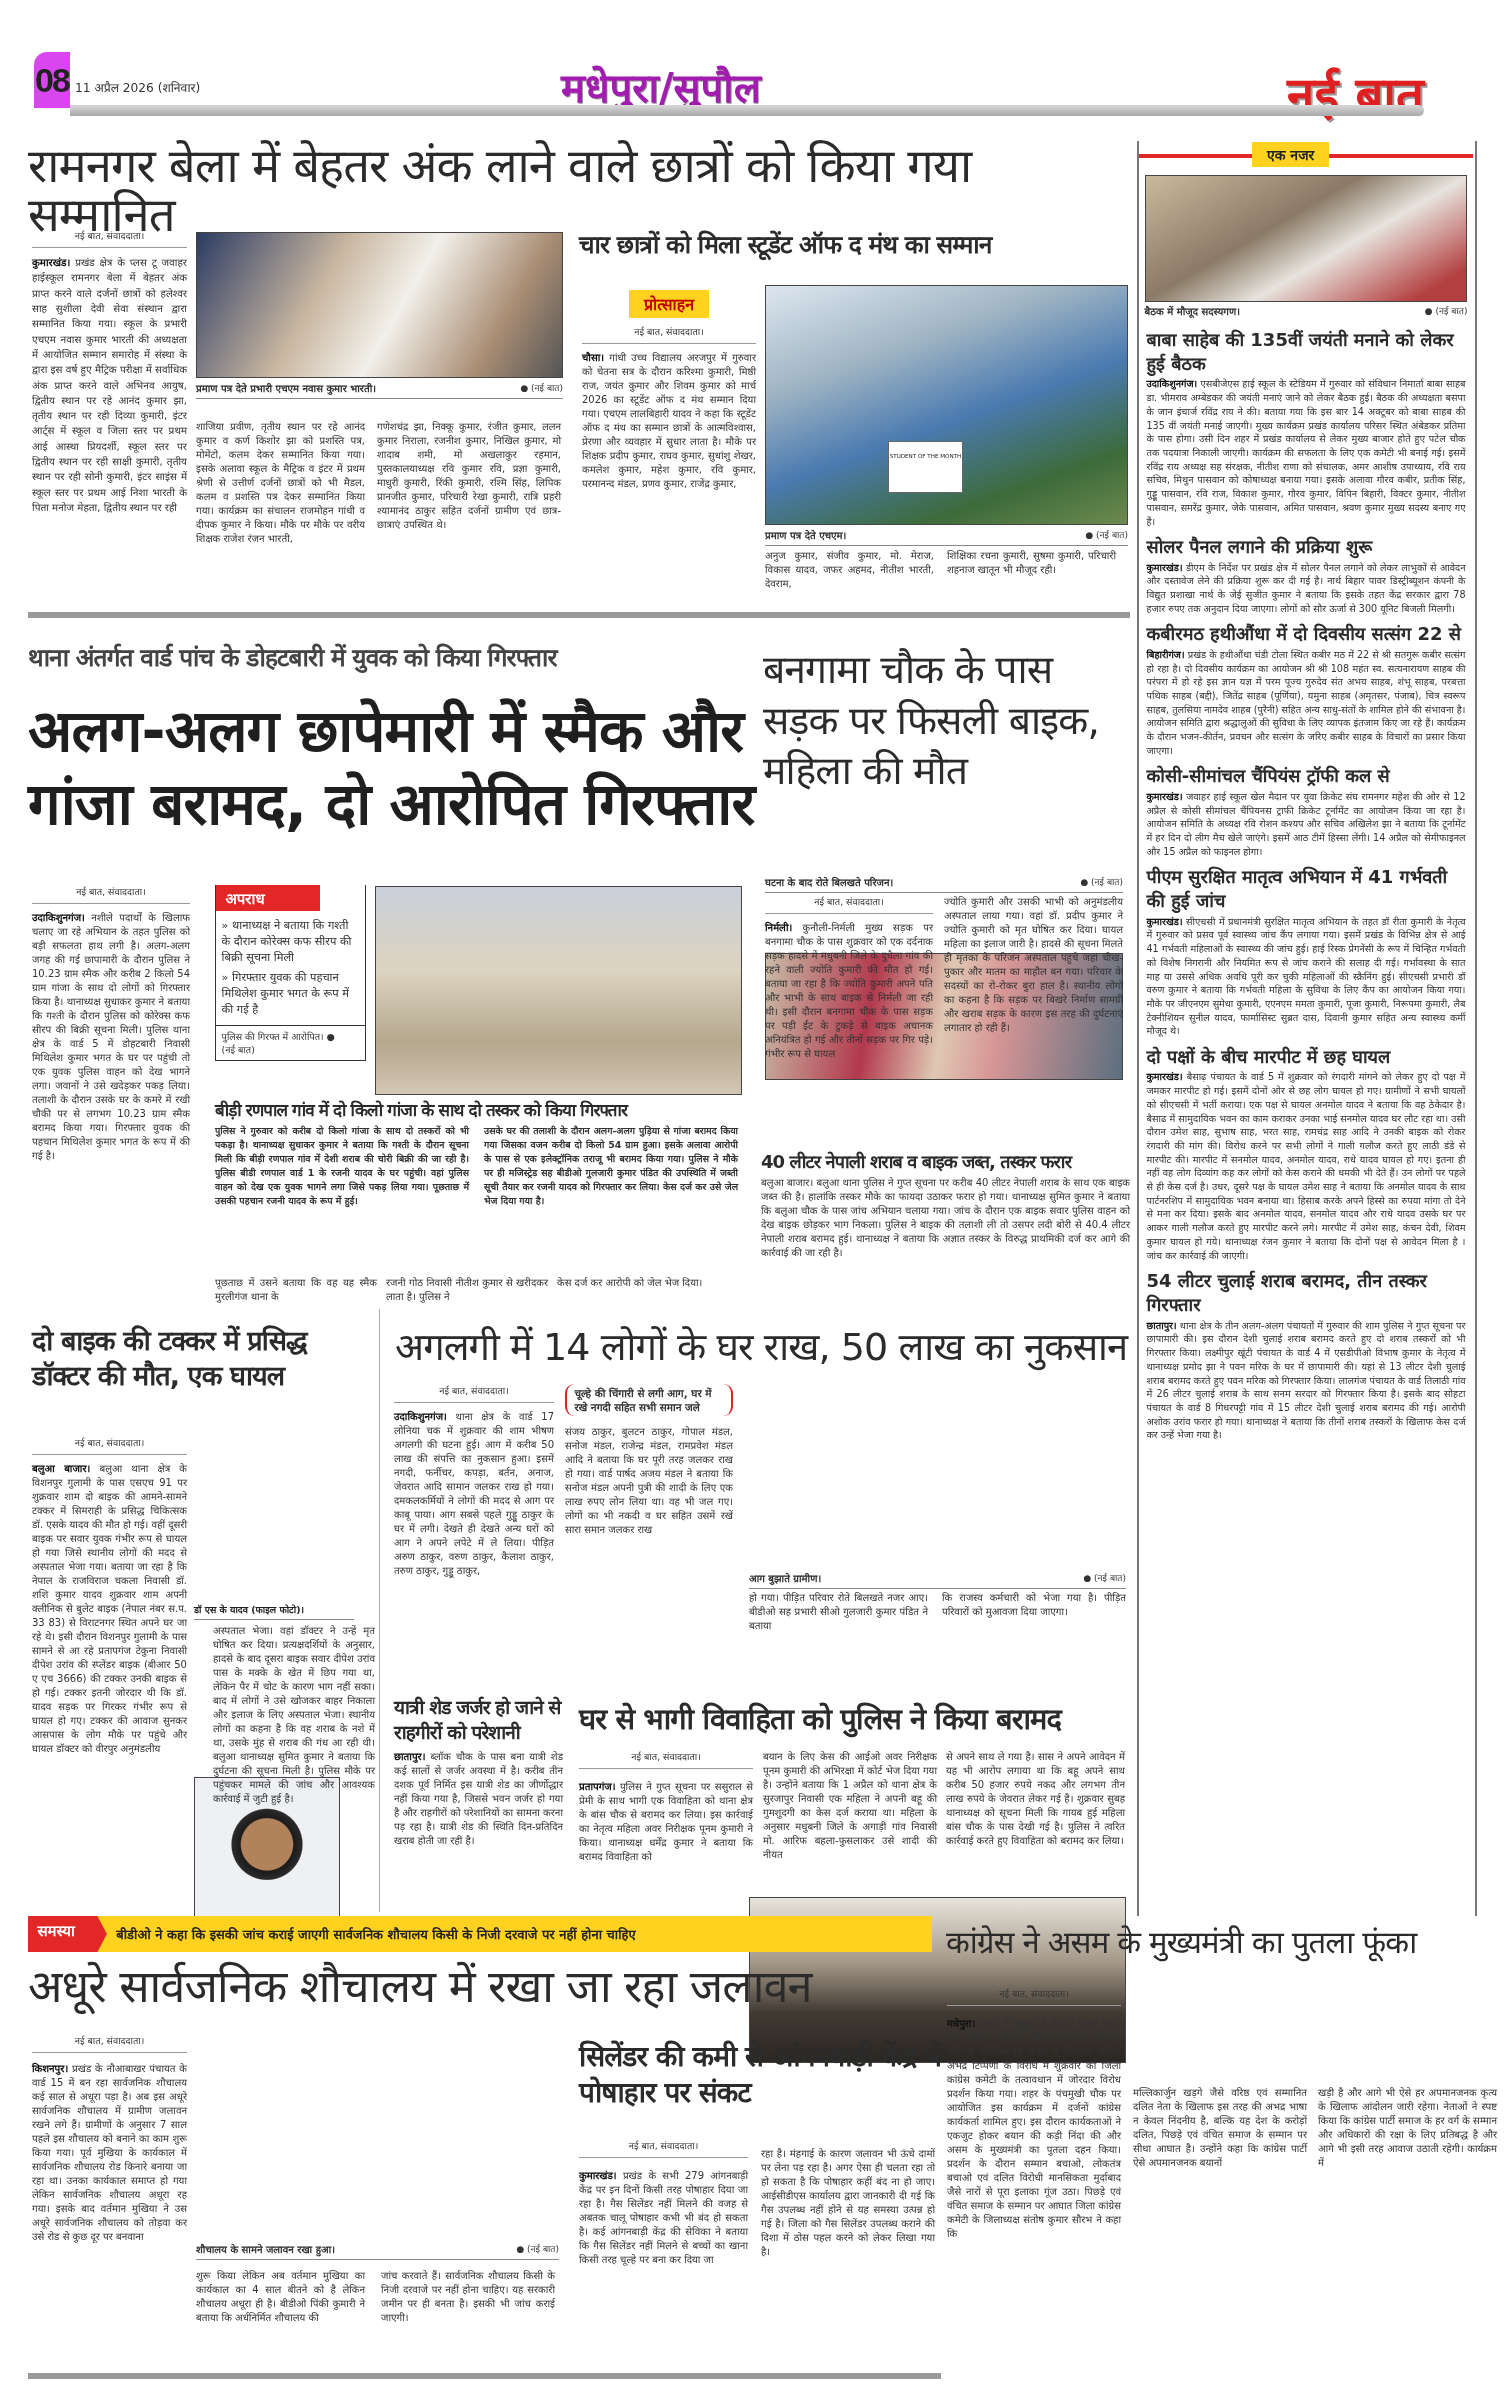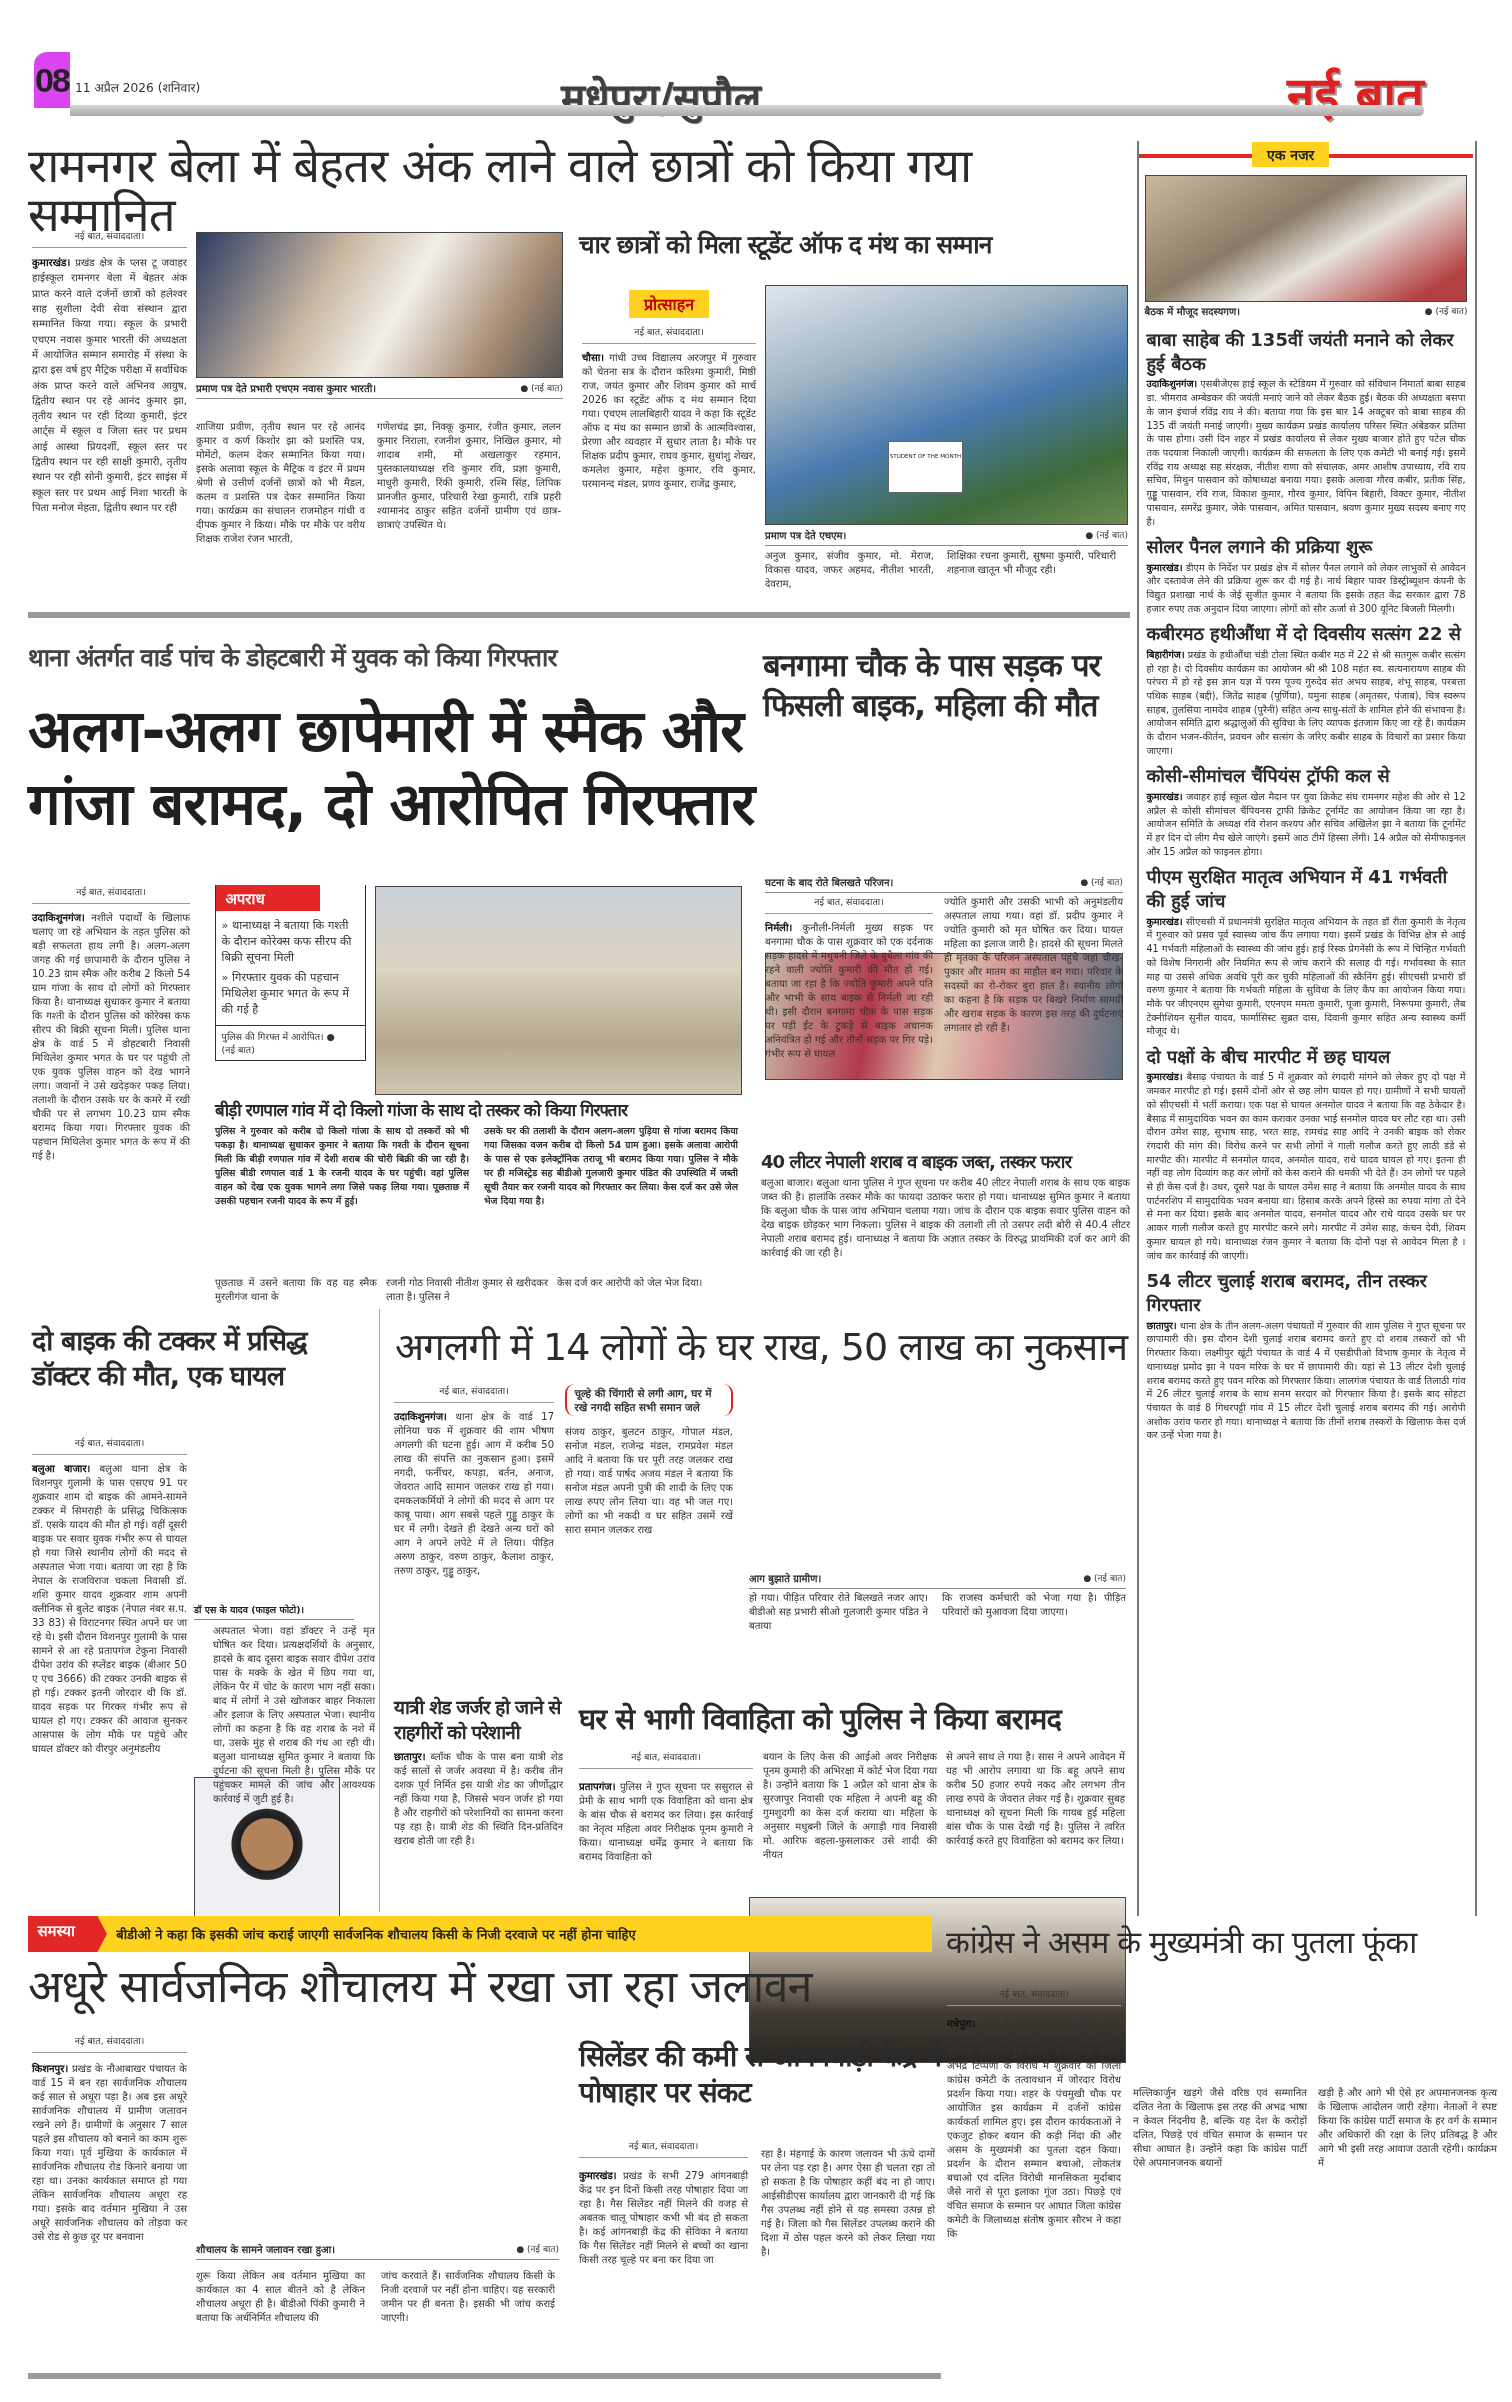--- a/index.html
+++ b/index.html
@@ -1,21 +1,21 @@
 <!DOCTYPE html>
 <html style="font-size:15px"><head>
 <meta charset="utf-8">
 <style>
 *{box-sizing:border-box;margin:0;padding:0}
 body{width:1512px;height:2402px;background:#fff;font-family:"DejaVu Sans",sans-serif;color:#222;position:relative;overflow:hidden}
 .abs{position:absolute}
 .masthead{left:34px;top:41px;width:1390px;height:75px}
 .pgno{position:absolute;left:0;top:11px;width:36px;height:56px;background:#d946ef;border-radius:13px 0 0 0;font:bold 34px "Liberation Sans",sans-serif;color:#222;display:flex;align-items:center;justify-content:center;letter-spacing:-1.9px}
 .pgdate{position:absolute;left:41px;top:38px;font-size:12.2px;color:#333}
-.section-name{position:absolute;left:527px;top:28px;font:bold 40px "DejaVu Sans",sans-serif;color:#404040;text-shadow:0.9px 0.9px 0 #999}
+.section-name{position:absolute;left:527px;top:18px;font:bold 40px "DejaVu Sans",sans-serif;color:#a21caf;text-shadow:0.9px 0.9px 0 #999}
 .brand{position:absolute;right:0;top:19px;font:bold 49px "DejaVu Sans",sans-serif;color:#e02020;text-shadow:1.9px 1.9px 0 #999}
 .mast-rule{position:absolute;left:36px;right:0;top:64px;height:11.3px;background:linear-gradient(#d8d8d8,#a8a8a8);border-radius:0 5.6px 5.6px 0}
 .h-big{font-family:"DejaVu Sans",sans-serif;color:#2b2b2b;line-height:1.05;letter-spacing:-0.9px}
 .dateline{font-size:9.4px;text-align:center;border-bottom:0.9px solid #999;padding-bottom:4.7px;color:#333}
 .body{font-size:10px;line-height:14px;color:#333;text-align:justify}
 .body b{color:#111}
 .cap{font-size:10px;font-weight:bold;color:#333;display:flex;justify-content:space-between;padding:2.8px 0;border-bottom:1.9px solid #888}
 .cap .credit{font-weight:normal;font-size:9px}
 .photo{background:linear-gradient(135deg,#9aa4ae,#6b7580 40%,#c2b59b 70%,#7d6b55);border:0.9px solid #444;position:relative;overflow:hidden}
 .rule-h{height:5.6px;background:#9a9a9a}
@@ -135,21 +135,21 @@
   <div class="h-big" style="font-size:17px;font-weight:bold">बीड़ी रणपाल गांव में दो किलो गांजा के साथ दो तस्कर को किया गिरफ्तार</div>
   <div style="display:flex;gap:15px;margin-top:3.8px">
     <p class="body" style="width:254px;font-weight:bold;font-size:9.4px">पुलिस ने गुरुवार को करीब दो किलो गांजा के साथ दो तस्करों को भी पकड़ा है। थानाध्यक्ष सुधाकर कुमार ने बताया कि गश्ती के दौरान सूचना मिली कि बीड़ी रणपाल गांव में देशी शराब की चोरी बिक्री की जा रही है। पुलिस बीडी रणपाल वार्ड 1 के रजनी यादव के घर पहुंची। वहां पुलिस वाहन को देख एक युवक भागने लगा जिसे पकड़ लिया गया। पूछताछ में उसकी पहचान रजनी यादव के रूप में हुई।</p>
     <p class="body" style="width:254px;font-weight:bold;font-size:9.4px">उसके घर की तलाशी के दौरान अलग-अलग पुड़िया से गांजा बरामद किया गया जिसका वजन करीब दो किलो 54 ग्राम हुआ। इसके अलावा आरोपी के पास से एक इलेक्ट्रॉनिक तराजू भी बरामद किया गया। पुलिस ने मौके पर ही मजिस्ट्रेड सह बीडीओ गुलजारी कुमार पंडित की उपस्थिति में जब्ती सूची तैयार कर रजनी यादव को गिरफ्तार कर लिया। केस दर्ज कर उसे जेल भेज दिया गया है।</p>
   </div>
 </div>
 <div class="col body" style="left:215px;top:1276px;width:162px">पूछताछ में उसने बताया कि वह यह स्मैक मुरलीगंज थाना के</div>
 <div class="col body" style="left:386px;top:1276px;width:162px">रजनी गोठ निवासी नीतीश कुमार से खरीदकर लाता है। पुलिस ने</div>
 <div class="col body" style="left:557px;top:1276px;width:162px">केस दर्ज कर आरोपी को जेल भेज दिया।</div>
 
-<div class="abs h-big" style="left:763px;top:645px;width:367px;font-size:31px;font-weight:bold;line-height:1.3">बनगामा चौक के पास सड़क पर फिसली बाइक, महिला की मौत</div>
+<div class="abs h-big" style="left:763px;top:645px;width:367px;font-size:39px;font-weight:normal;line-height:1.3">बनगामा चौक के पास सड़क पर फिसली बाइक, महिला की मौत</div>
 <div class="photo abs" style="left:765px;top:744px;width:358px;height:127px;background:linear-gradient(100deg,#c9bca7,#b2394d 30%,#dfc8b3 50%,#d79595 65%,#5c6f7f)"></div>
 <div class="abs cap" style="left:765px;top:872px;width:358px">
     <span>घटना के बाद रोते बिलखते परिजन।</span>
     <span class="credit">● (नई बात)</span>
   </div>
 <div class="col" style="left:765px;top:895px;width:168px">
   <div class="dateline">नई बात, संवाददाता।</div>
   <p class="body" style="margin-top:7.5px"><b>निर्मली।</b><span> कुनौली-निर्मली मुख्य सड़क पर बनगामा चौक के पास शुक्रवार को एक दर्दनाक सड़क हादसे में मधुबनी जिले के दुधैला गांव की रहने वाली ज्योति कुमारी की मौत हो गई। बताया जा रहा है कि ज्योति कुमारी अपने पति और भाभी के साथ बाइक से निर्मली जा रही थी। इसी दौरान बनगामा चौक के पास सड़क पर पड़ी ईंट के टुकड़े से बाइक अचानक अनियंत्रित हो गई और तीनों सड़क पर गिर पड़े। गंभीर रूप से घायल</span></p>
 </div>
 <div class="col body" style="left:944px;top:895px;width:179px">ज्योति कुमारी और उसकी भाभी को अनुमंडलीय अस्पताल लाया गया। वहां डॉ. प्रदीप कुमार ने ज्योति कुमारी को मृत घोषित कर दिया। घायल महिला का इलाज जारी है। हादसे की सूचना मिलते ही मृतका के परिजन अस्पताल पहुंचे जहां चीख-पुकार और मातम का माहौल बन गया। परिवार के सदस्यों का रो-रोकर बुरा हाल है। स्थानीय लोगों का कहना है कि सड़क पर बिखरे निर्माण सामग्री और खराब सड़क के कारण इस तरह की दुर्घटनाएं लगातार हो रही हैं।</div>

